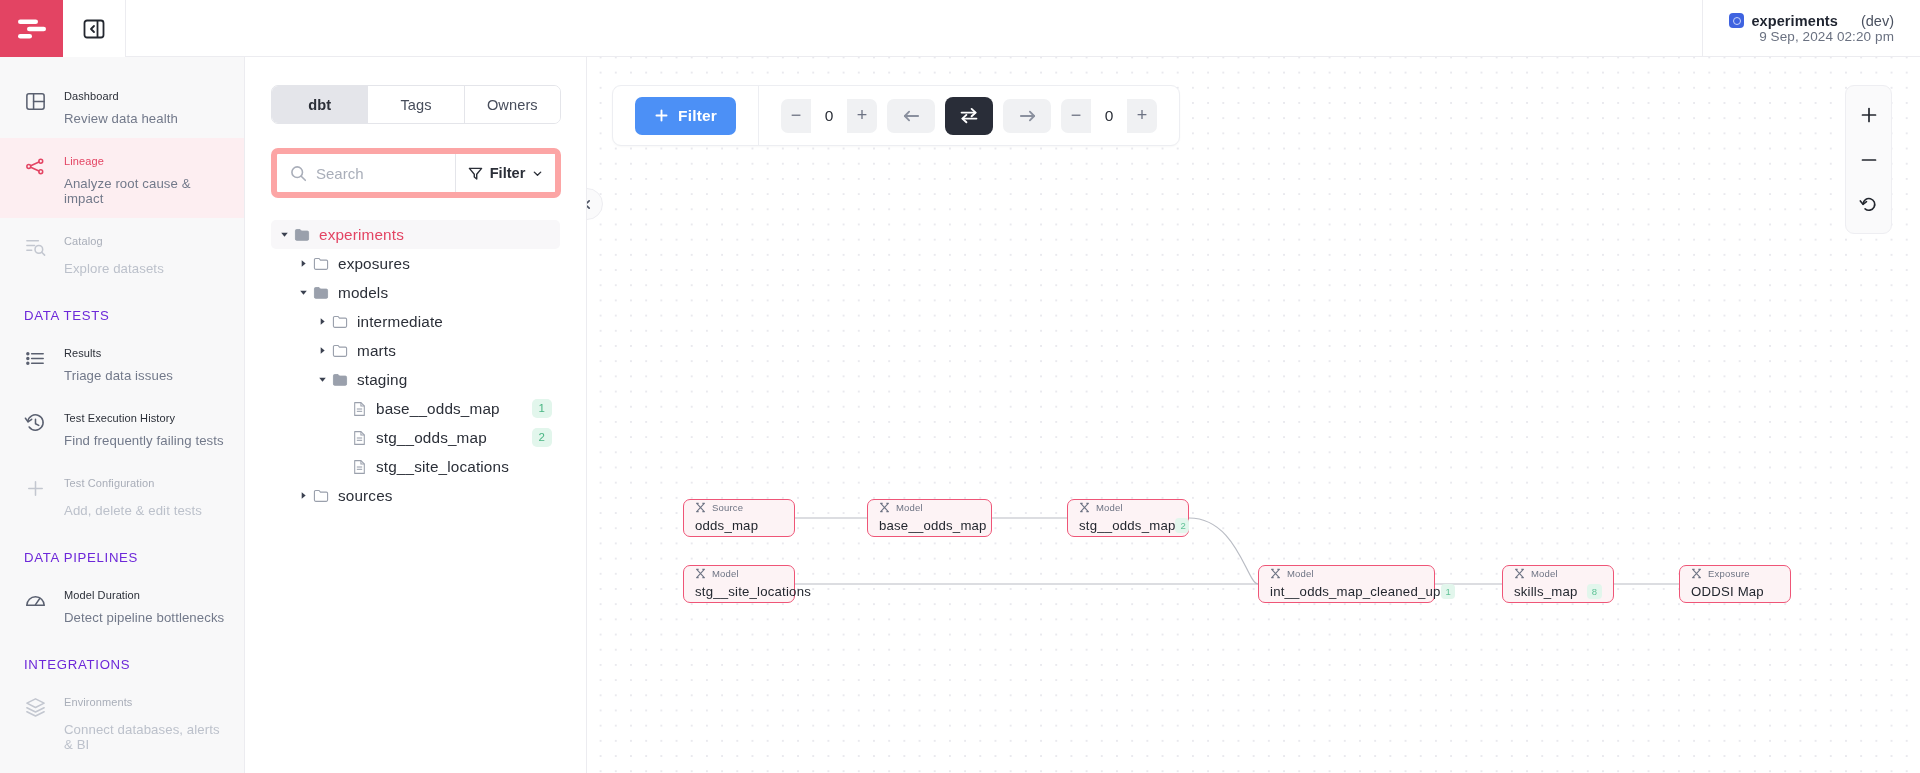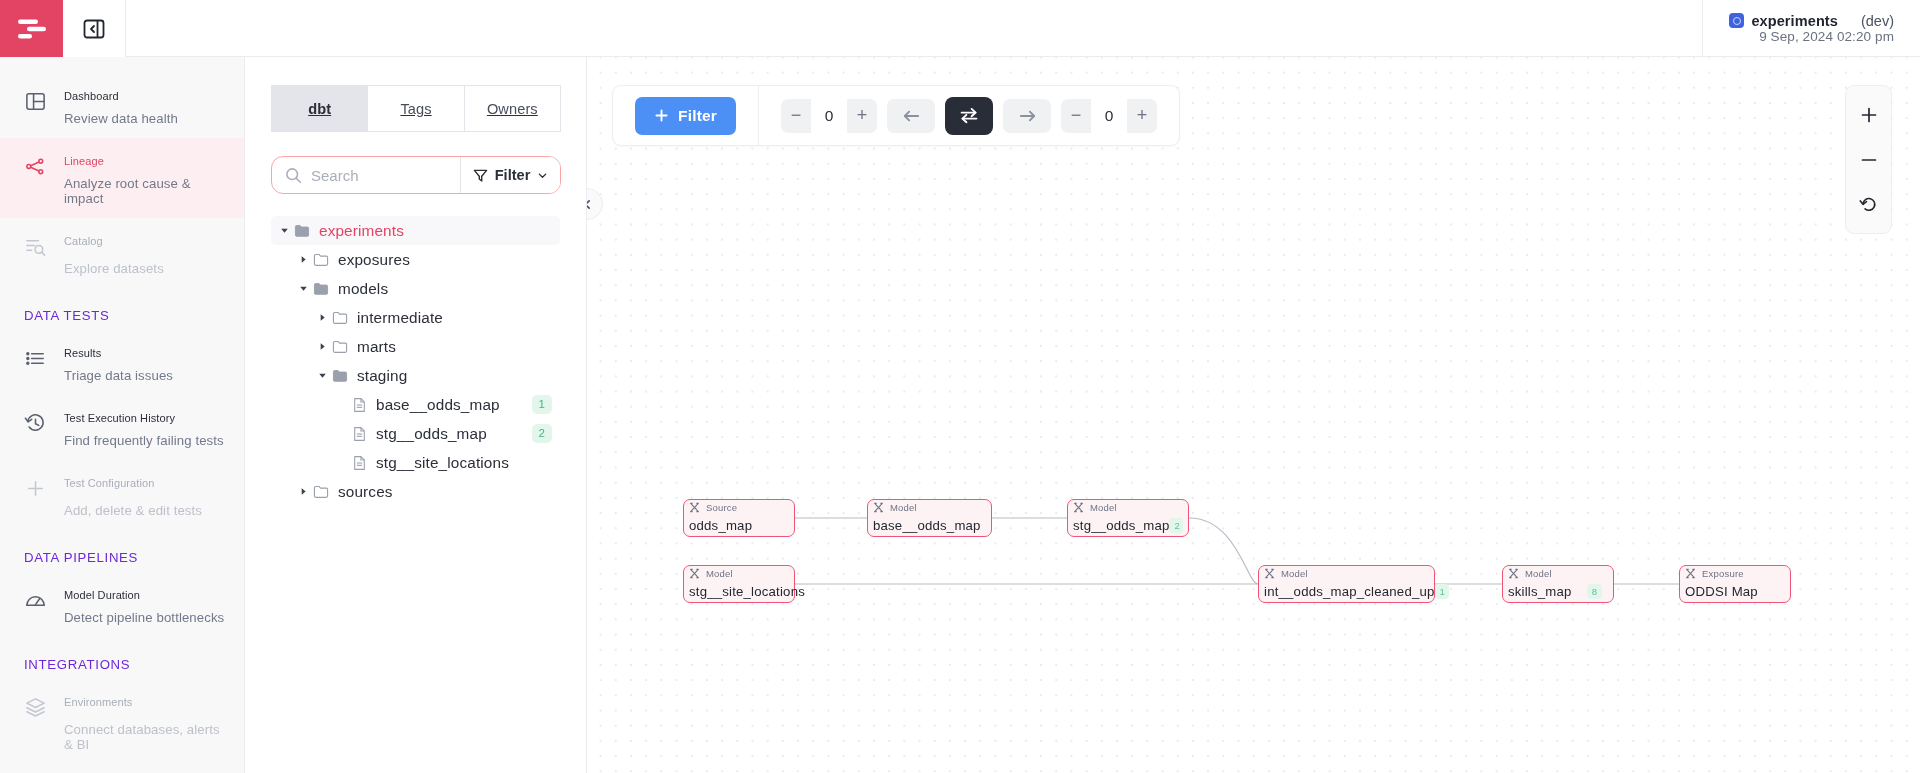--- a/index.html
+++ b/index.html
@@ -72,36 +72,35 @@
     padding: 20px 22px 7px 24px; text-transform: uppercase;
   }
 
   
   .treepanel {
     position: absolute; top: 57px; left: 245px; width: 342px; height: 716px;
     background: #ffffff; border-right: 1px solid #ececf0;
     padding: 28px 26px 0 26px; overflow: hidden;
   }
   .tabs {
-    display: flex; width: 290px; height: 47px;
-    border: 1px solid #e4e5ea; border-radius: 0; overflow: hidden;
+    display: flex; width: 290px; height: 39px;
+    border: 1px solid #e4e5ea; border-radius: 7px; overflow: hidden;
     background: #fff;
-    text-decoration: underline;
   }
   .tab {
     flex: 1 1 0; display: flex; align-items: center; justify-content: center;
     font-size: 14.6px; color: #474d5b; cursor: pointer;
     border-right: 1px solid #e4e5ea; background: #fff; letter-spacing: .1px;
   }
   .tab:last-child { border-right: none; }
   .tab.active { background: #e4e5ea; font-weight: bold; color: #2b2f38; }
 
   .searchrow {
-    display: flex; width: 290px; height: 38px; margin-top: 24px;
-    border: 1px solid #fca5a5; border-radius: 12px; overflow: hidden; background:#fff;
+    display: flex; width: 290px; height: 50px; margin-top: 24px;
+    border: 6px solid #fca5a5; border-radius: 7px; overflow: hidden; background:#fff;
   }
   .search-box { flex: 1 1 auto; display: flex; align-items: center; gap: 9px; padding-left: 13px; }
   .search-input {
     border: none; outline: none; font-size: 15px; color: #2b2f38;
     font-family: "Liberation Sans", sans-serif; width: 130px; background: transparent;
   }
   .search-input::placeholder { color: #a9aeb9; }
   .filter-btn {
     flex: 0 0 100px; display: flex; align-items: center; justify-content: center; gap: 7px;
     border-left: 1px solid #e4e5ea; font-size: 14.6px; font-weight: bold; color: #2b2f38;
@@ -185,21 +184,21 @@
     width: 45px; height: 45px; display: flex; align-items: center; justify-content: center;
     cursor: pointer; color: #2b2f38; font-size: 21px; background: transparent; border: none;
     font-family: "Liberation Sans", sans-serif;
   }
 
   
   .graph { position: absolute; inset: 0; }
   .edges { position: absolute; inset: 0; pointer-events: none; }
   .node {
     position: absolute; background: #fdf3f5; border: 1.6px solid #ef5577;
-    border-radius: 7px; padding: 8px 11px 9px 5px; cursor: pointer;
+    border-radius: 7px; padding: 8px 11px 9px 11px; cursor: pointer;
     display: flex; flex-direction: column; justify-content: center;
   }
   .node-type { display: flex; align-items: center; gap: 6px; font-size: 9.5px; color: #6d7383; letter-spacing: .2px; }
   .node-main { display: flex; align-items: center; margin-top: 5px; }
   .node-name { font-size: 13.2px; color: #23272f; letter-spacing: .2px; white-space: nowrap; }
   .node-badge {
     margin-left: auto; background: #e2f6ec; color: #5fc296; font-size: 9.5px;
     border-radius: 4px; padding: 1px 5px; min-width: 14px; text-align: center; line-height: 13px;
   }
 </style>

